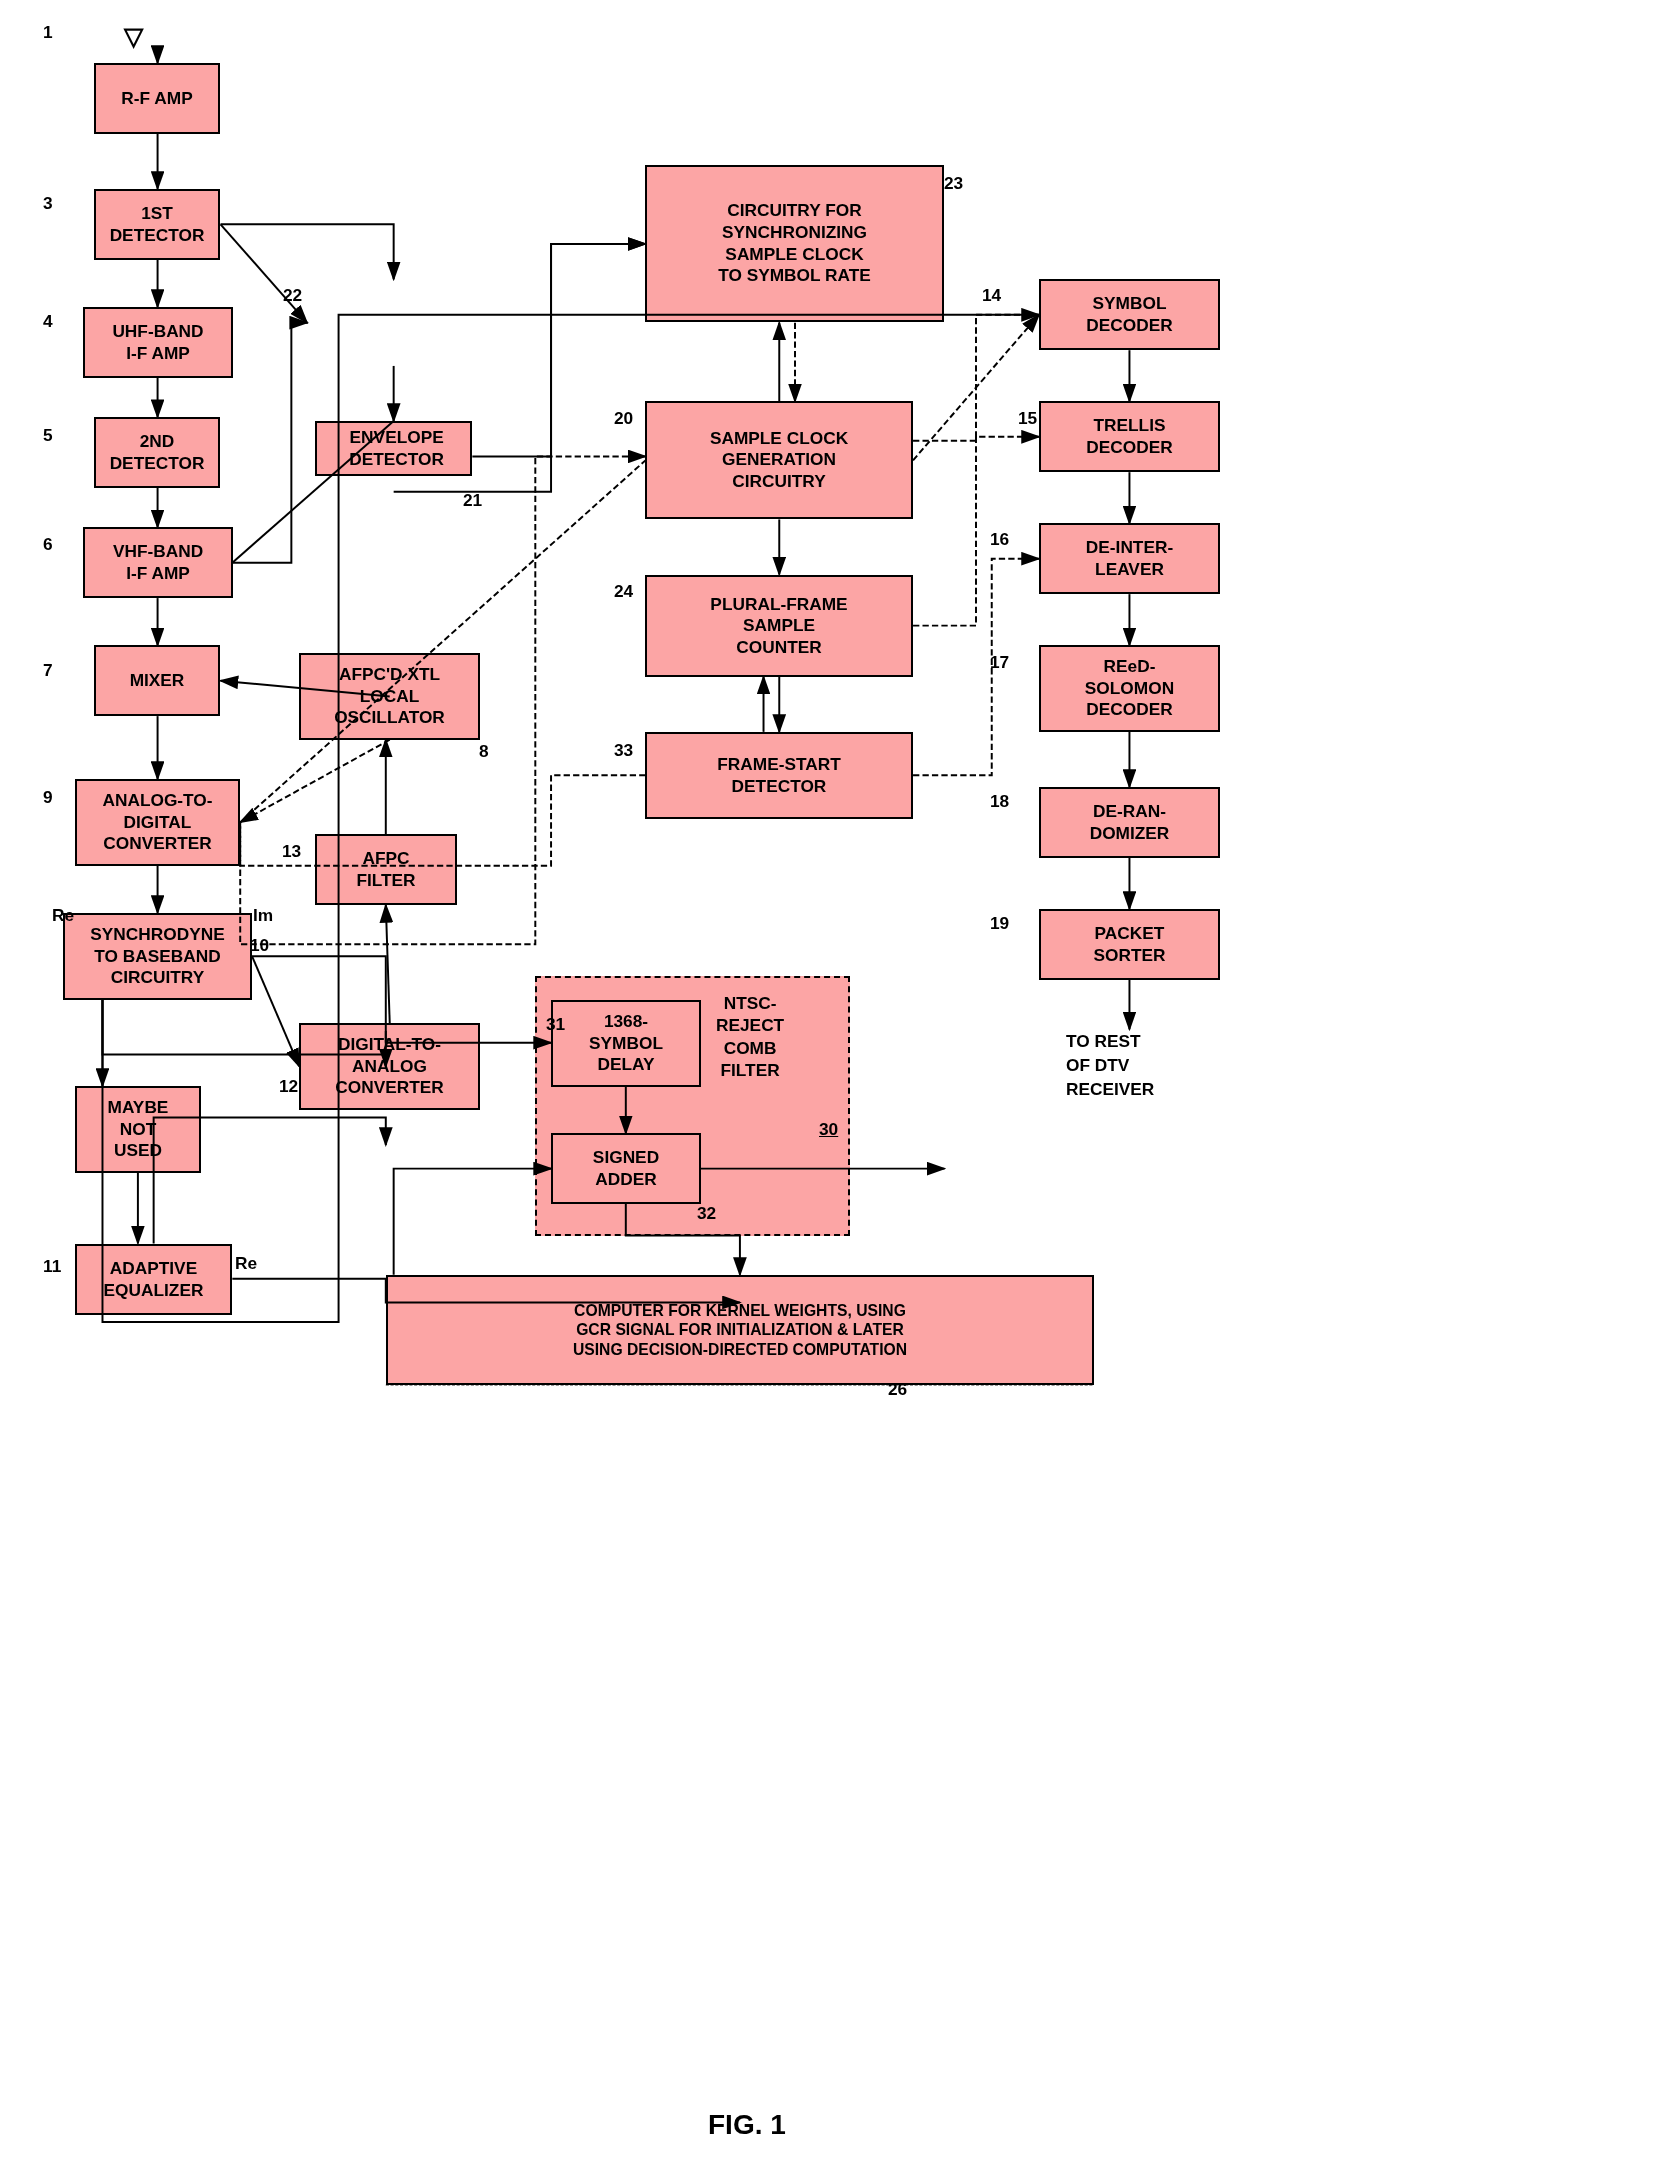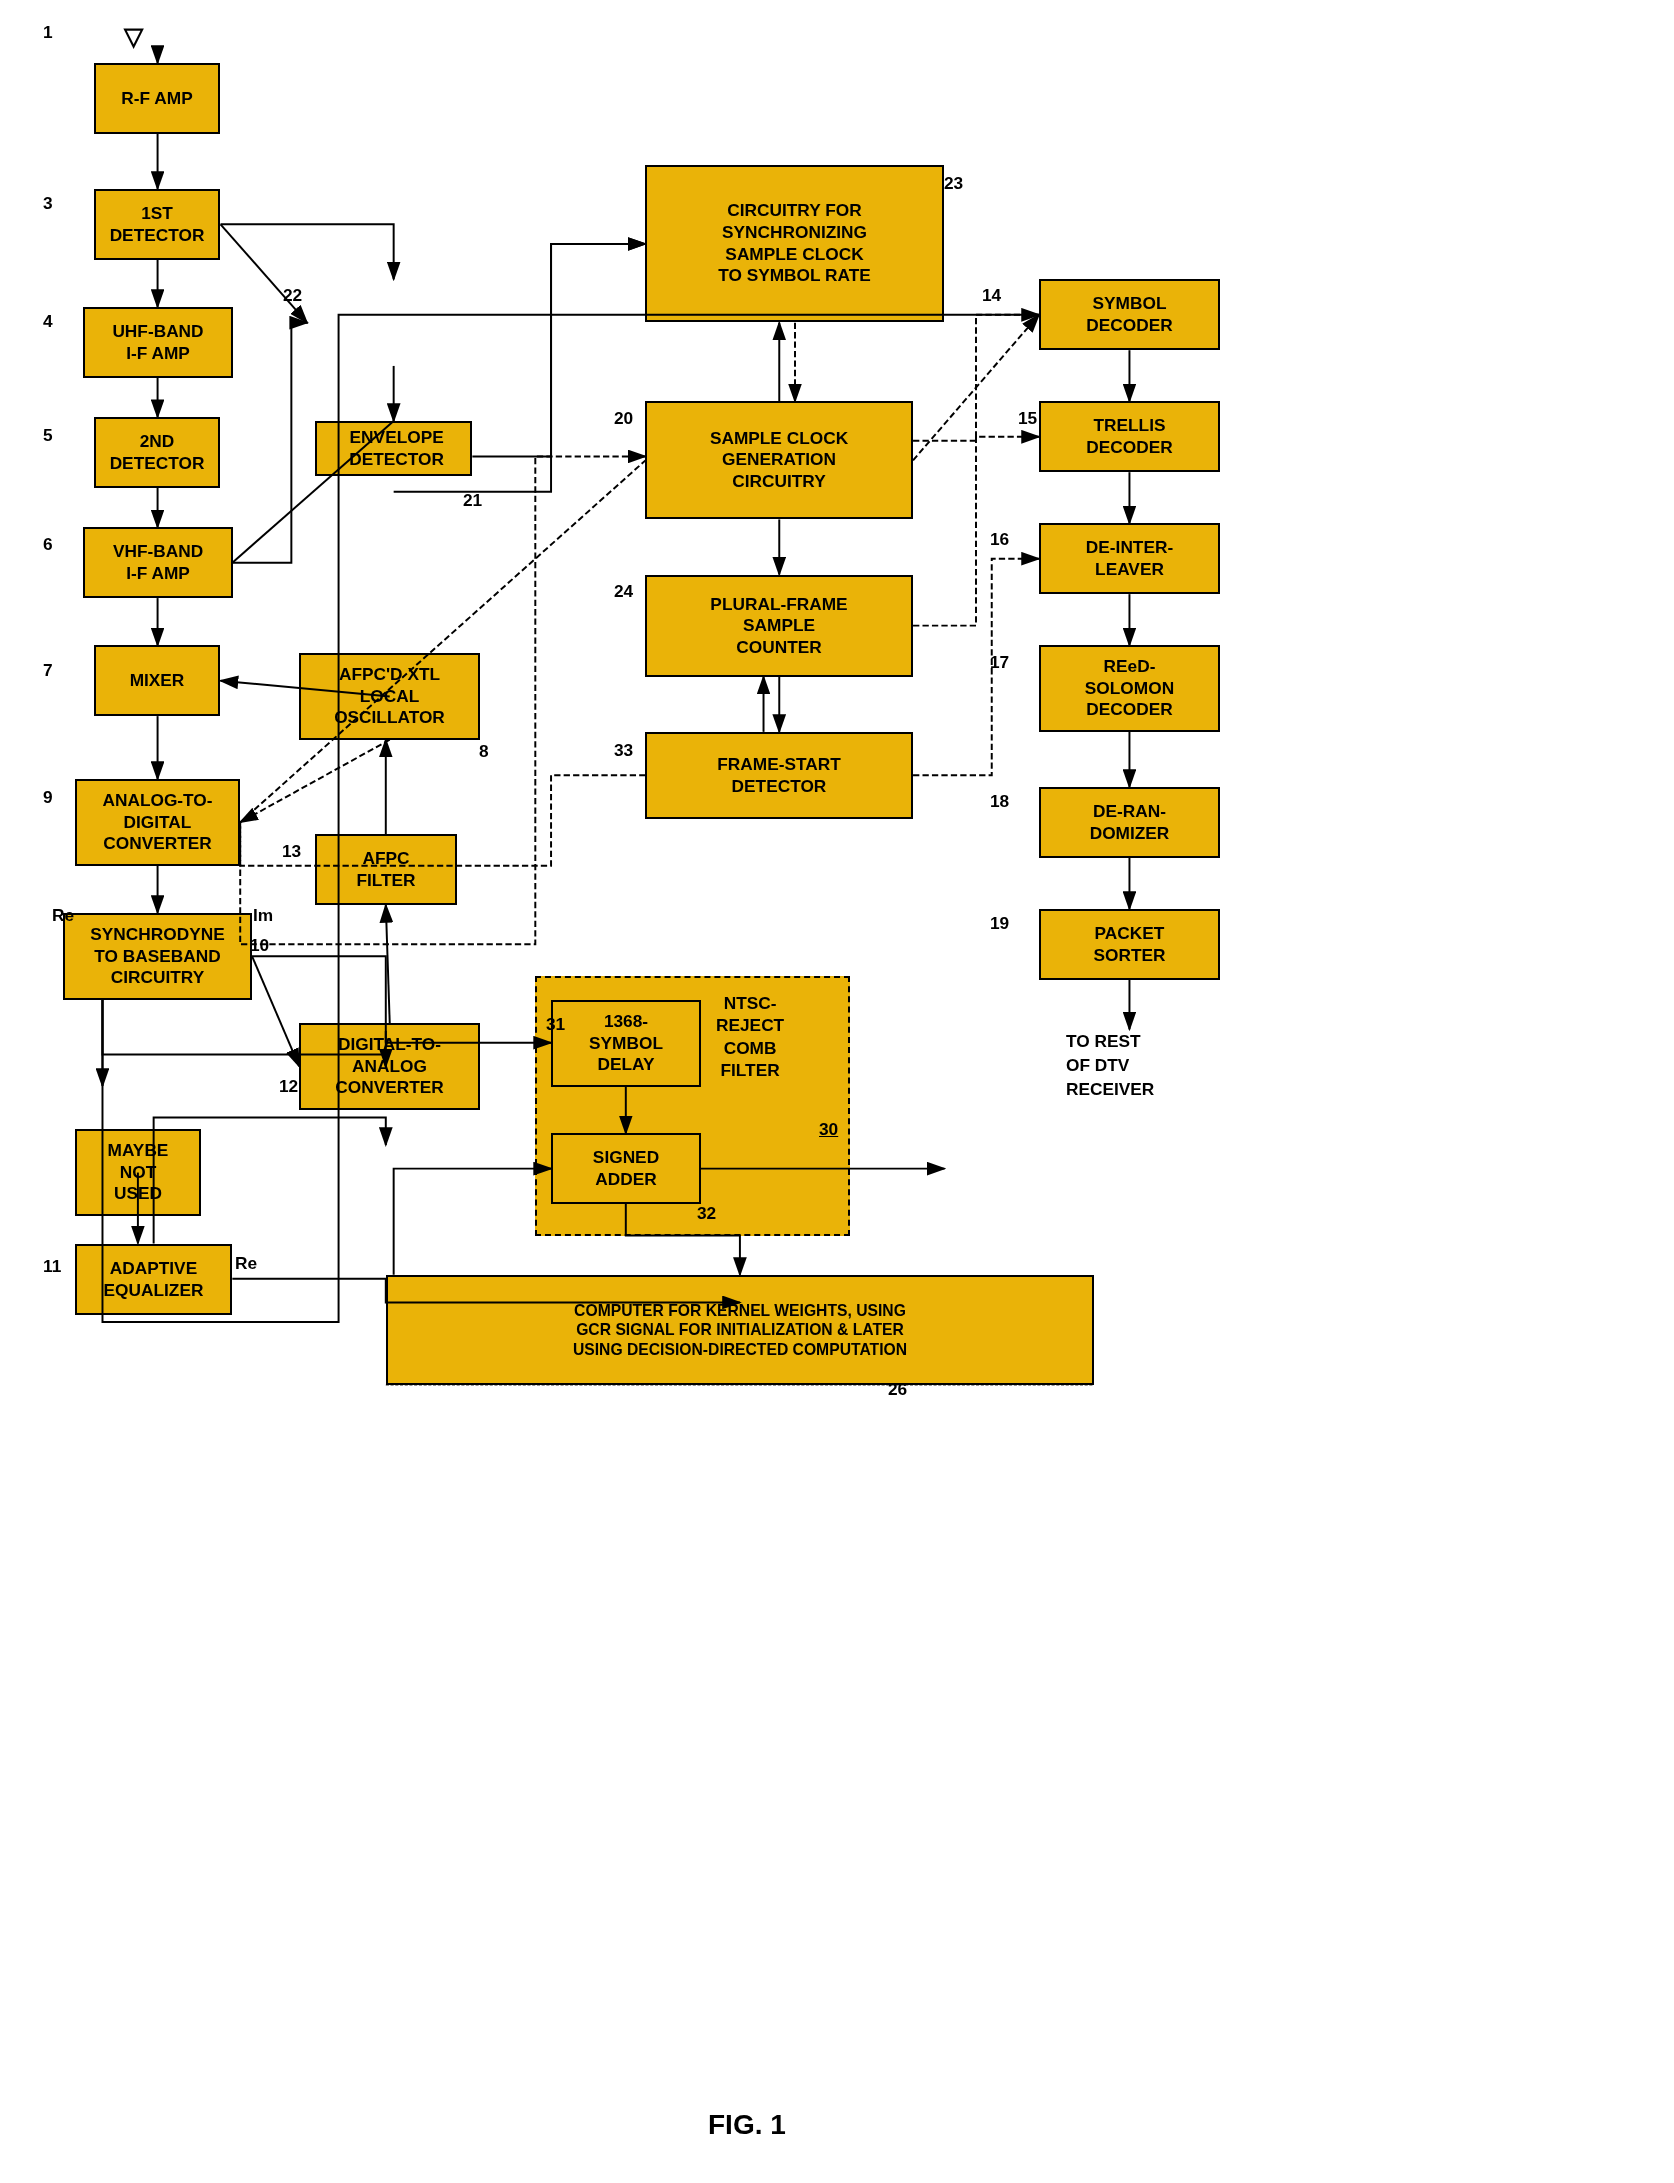--- a/index.html
+++ b/index.html
@@ -13,21 +13,21 @@
     }
     .diagram-container {
       position: relative;
       width: 1675px;
       height: 2183px;
       background: #fff;
     }
     .block {
       position: absolute;
       border: 2px solid #000;
-      background: #eab308;
+      background: #fca5a5;
       display: flex;
       align-items: center;
       justify-content: center;
       text-align: center;
       font-size: 17.3px;
       font-weight: bold;
       line-height: 1.25;
       padding: 4.7px;
     }
     .block-dashed {
@@ -87,21 +87,21 @@
   </div>
 
   <div class="block" style="left:75px;top:779px;width:165px;height:87px;">
     <span>ANALOG-TO-<br>DIGITAL<br>CONVERTER</span>
   </div>
 
   <div class="block" style="left:63px;top:913px;width:189px;height:87px;">
     <span>SYNCHRODYNE<br>TO BASEBAND<br>CIRCUITRY</span>
   </div>
 
-  <div class="block" style="left:75px;top:1086px;width:126px;height:87px;margin-top:43px;">
+  <div class="block" style="left:75px;top:1086px;width:126px;height:87px;">
     <span>MAYBE<br>NOT<br>USED</span>
   </div>
 
   <div class="block" style="left:75px;top:1244px;width:157px;height:71px;">
     <span>ADAPTIVE<br>EQUALIZER</span>
   </div>
 
 
   <div class="block" style="left:315px;top:421px;width:157px;height:55px;padding-left:11px;">
     <span>ENVELOPE<br>DETECTOR</span>

